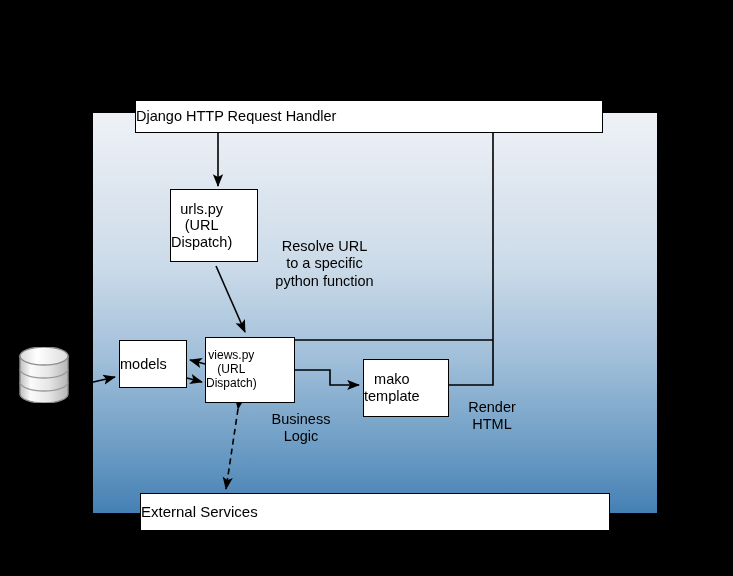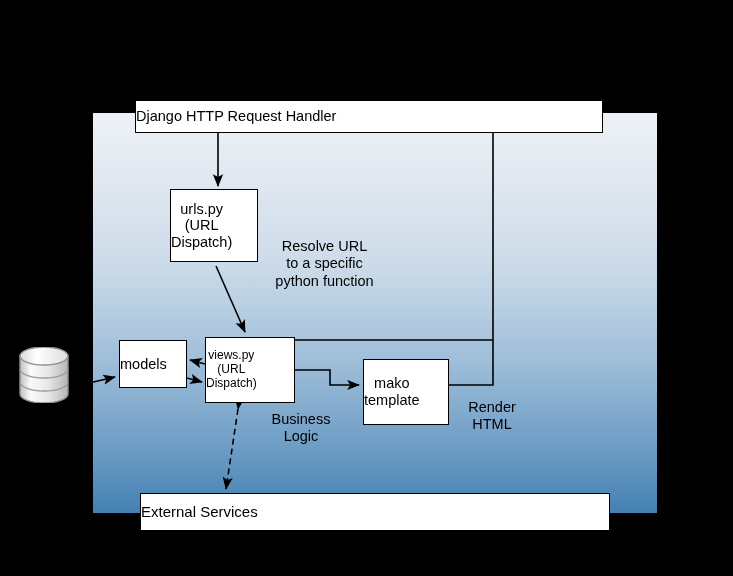--- a/index.html
+++ b/index.html
@@ -54,21 +54,21 @@
   }
   #box-models {
     left: 119px; top: 340px; width: 68px; height: 48px;
     font-size: 14.5px;
   }
   #box-views {
     left: 205px; top: 337px; width: 90px; height: 66px;
     font-size: 12px;
   }
   #box-mako {
-    left: 363px; top: 359px; width: 86px; height: 66px;
+    left: 363px; top: 359px; width: 86px; height: 58px;
     font-size: 14.5px;
   }
   #box-external {
     left: 140px; top: 493px; width: 470px; height: 38px;
     font-size: 15px;
   }
 
   
   .note {
     position: absolute;

